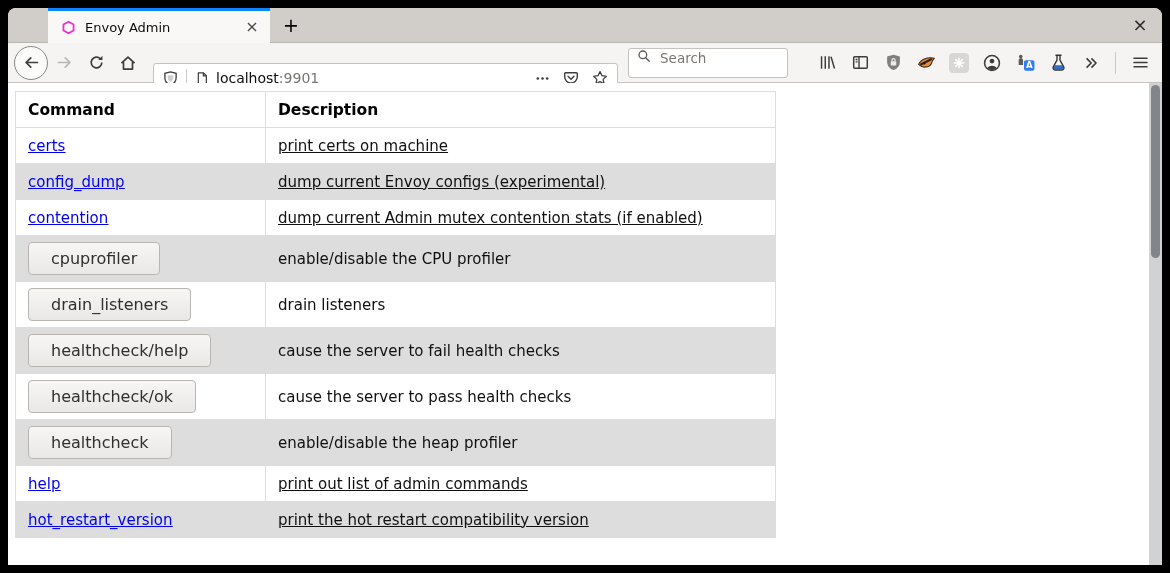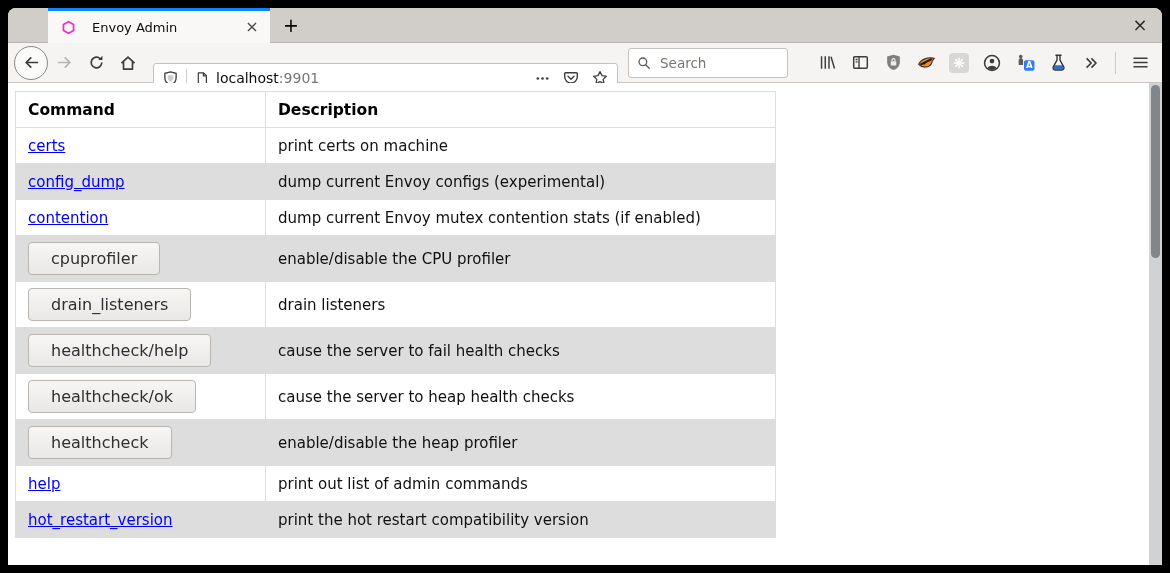--- a/index.html
+++ b/index.html
@@ -17,21 +17,21 @@
   .tabbar {
     height:35px; background:#d1cdc8; border-bottom:1px solid #b9b5b1;
     display:flex; align-items:stretch; flex:0 0 auto;
   }
   .tab {
     margin-left:40px; width:222px; height:35px; margin-bottom:-1px;
     background:#f9f8f7; border-top:3px solid #0a84ff;
     display:flex; align-items:center; padding:0 8px 0 13px; position:relative; z-index:2;
     cursor:default;
   }
-  .tab-title { font-size:13px; color:#0c0c0d; margin-left:16px; flex:1 1 auto;
+  .tab-title { font-size:13px; color:#0c0c0d; margin-left:9px; flex:1 1 auto;
     white-space:nowrap; overflow:hidden; }
   .tab-close, .win-close {
     color:#4a4a49; font-size:16px; line-height:16px; width:20px; height:20px;
     display:flex; align-items:center; justify-content:center; cursor:pointer;
   }
   .newtab {
     width:30px; margin-left:6px; align-self:center; height:26px;
     display:flex; align-items:center; justify-content:center;
     font-size:19px; color:#39383
 
@@ -58,37 +58,37 @@
     border:1px solid #c5c2bf; border-radius:3px;
     display:flex; align-items:center; padding:0 9px; cursor:text; flex:0 0 auto;margin-top:31px;
   }
   .url-divider { width:1px; height:18px; background:#ccc9c6; margin:0 8px; }
   .url-text { font-size:14px; color:#0c0c0d; margin-left:7px; flex:1 1 auto; white-space:nowrap; }
   .url-port { color:#787672; }
   .url-actions { display:flex; align-items:center; gap:13px; }
   .searchbar {
     margin-left:10px; width:160px; height:30px; background:#fff;
     border:1px solid #c5c2bf; border-radius:3px;
-    display:flex; align-items:center; padding:0 8px; flex:0 0 auto;
+    display:flex; align-items:flex-start; padding:0 8px; flex:0 0 auto;
   }
   .searchbar input {
     border:none; outline:none; background:transparent; width:100%;
     font-family:"DejaVu Sans", sans-serif; font-size:13.5px; color:#0c0c0d; margin-left:7px;
   }
   .searchbar input::placeholder { color:#787672; opacity:1; }
   .right-icons { margin-left:auto; display:flex; align-items:center; gap:5px; margin-right:2px; }
   .right-icons .tool-btn { width:28px; }
   .toolbar-sep { width:1px; height:22px; background:#ccc9c6; margin:0 5px; }
   
   .content { flex:1 1 auto; background:#fff; position:relative; overflow:hidden; }
   table.admin { border-collapse:collapse; margin:8px 0 11px 7px; font-size:15px; color:#101010; }
   table.admin th, table.admin td { border:1px solid #ddd; padding:0 12px; }
   table.admin th { font-size:15.5px; text-align:left; height:36px; font-weight:bold; color:#000; }
   col.c-cmd { width:250px; } col.c-desc { width:510px; }
-  tr.link-row { height:36px; }
+  tr.link-row { height:36px;text-decoration:underline; }
   tr.button-row { height:46px; }
   tbody tr:nth-child(even) { background:#ddd; }
   td a { color:#0000ee; text-decoration:underline; cursor:pointer; }
   td button {
     font-family:"DejaVu Sans", sans-serif; font-size:16px; color:#2f2f2f;
     background:linear-gradient(#f7f6f5,#eae8e6);
     border:1px solid #b9b6b2; border-radius:4px; padding:6px 22px; cursor:pointer;
   }
   .scrollbar {
     position:absolute; top:0; right:0; width:13px; height:100%;
@@ -307,37 +307,37 @@
           <tr class="link-row">
             <td><a href="#">certs</a></td>
             <td>print certs on machine</td>
           </tr>
           <tr class="link-row">
             <td><a href="#">config_dump</a></td>
             <td>dump current Envoy configs (experimental)</td>
           </tr>
           <tr class="link-row">
             <td><a href="#">contention</a></td>
-            <td>dump current Envoy mutex contention stats (if enabled)</td>
+            <td>dump current Admin mutex contention stats (if enabled)</td>
           </tr>
           <tr class="button-row">
             <td><button>cpuprofiler</button></td>
             <td>enable/disable the CPU profiler</td>
           </tr>
           <tr class="button-row">
             <td><button>drain_listeners</button></td>
             <td>drain listeners</td>
           </tr>
           <tr class="button-row">
             <td><button>healthcheck/help</button></td>
             <td>cause the server to fail health checks</td>
           </tr>
           <tr class="button-row">
             <td><button>healthcheck/ok</button></td>
-            <td>cause the server to heap health checks</td>
+            <td>cause the server to pass health checks</td>
           </tr>
           <tr class="button-row">
             <td><button>healthcheck</button></td>
             <td>enable/disable the heap profiler</td>
           </tr>
           <tr class="link-row">
             <td><a href="#">help</a></td>
             <td>print out list of admin commands</td>
           </tr>
           <tr class="link-row">

